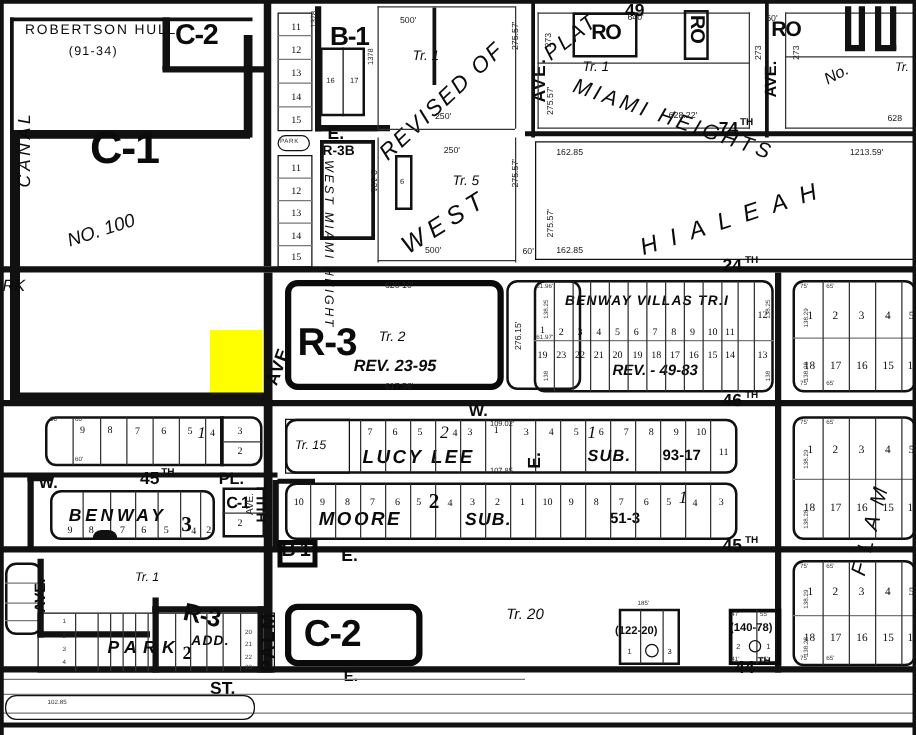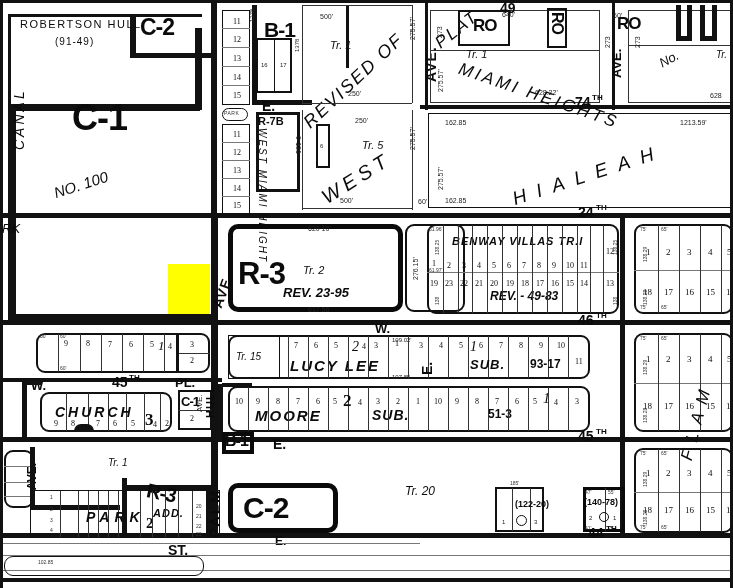--- a/index.html
+++ b/index.html
@@ -50,21 +50,21 @@
   <div class="ln" style="left:0;top:533px;width:733px;height:5px;"></div>
   <div class="ln" style="left:420px;top:105px;width:313px;height:4px;"></div>
 
   <div class="ln" style="left:211px;top:0;width:6px;height:213px;"></div>
   <div class="ln" style="left:211px;top:218px;width:7px;height:320px;"></div>
   <div class="ln" style="left:620px;top:218px;width:5px;height:320px;"></div>
   <div class="ln" style="left:425px;top:0;width:3px;height:110px;"></div>
   <div class="ln" style="left:612px;top:0;width:3px;height:110px;"></div>
 
   <div class="tx" style="left:20px;top:19px;font-size:11px;letter-spacing:1.5px;font-family:'Liberation Sans',sans-serif;">ROBERTSON HULL</div>
-  <div class="tx" style="left:55px;top:37px;font-size:10px;letter-spacing:1px;">(91-49)</div>
+  <div class="tx" style="left:55px;top:37px;font-size:10px;letter-spacing:1px;">(91-34)</div>
 
   <div class="tx zone" style="left:140px;top:16px;font-size:23px;">C-2</div>
 
   <div class="tx zone" style="left:72px;top:100px;font-size:36px;">C-1</div>
   <div class="tx hand" style="left:52px;top:186px;font-size:15px;transform-origin:0 0;transform:rotate(-18deg);">NO. 100</div>
 
   <div class="tx hand" style="left:12px;top:150px;font-size:14px;transform-origin:0 0;transform:rotate(-90deg);letter-spacing:3px;">CANAL</div>
   <div class="tx hand" style="left:2px;top:222px;font-size:13px;">RK</div>
 
   <div class="box" style="left:222px;top:10px;width:28px;height:95px;border-width:1px;"></div>
@@ -100,21 +100,21 @@
   <div class="tx tiny" style="left:280px;top:62px;">17</div>
   <div class="ln" style="left:252px;top:100px;width:50px;height:5px;"></div>
 
   <div class="tx tiny" style="left:249px;top:22px;transform-origin:0 0;transform:rotate(-90deg);">1378</div>
   <div class="tx tiny" style="left:294px;top:52px;transform-origin:0 0;transform:rotate(-90deg);">1378</div>
 
   <div class="ln" style="left:252px;top:100px;width:60px;height:5px;"></div>
   <div class="tx st" style="left:262px;top:99px;font-size:14px;">E.</div>
 
   <div class="box" style="left:256px;top:112px;width:44px;height:80px;border-width:3px;"></div>
-  <div class="tx" style="left:258px;top:116px;font-size:11px;font-weight:bold;">R-7B</div>
+  <div class="tx" style="left:258px;top:116px;font-size:11px;font-weight:bold;">R-3B</div>
   <div class="tx hand" style="left:267px;top:128px;font-size:10px;transform-origin:0 0;transform:rotate(90deg);letter-spacing:2px;">WEST MIAMI HEIGHT</div>
 
   <div class="tx hand" style="left:330px;top:40px;font-size:11px;">Tr. 1</div>
   <div class="ln" style="left:346px;top:6px;width:3px;height:62px;"></div>
 
   <div class="tx tiny" style="left:320px;top:13px;font-size:7px;">500'</div>
   <div class="tx tiny" style="left:340px;top:197px;font-size:7px;">500'</div>
   <div class="tx tiny" style="left:355px;top:117px;font-size:7px;">250'</div>
   <div class="tx tiny" style="left:348px;top:90px;font-size:7px;">250'</div>
 
@@ -358,21 +358,21 @@
   <div class="tx" style="left:129px;top:374px;font-size:8px;font-weight:bold;">TH</div>
   <div class="tx st" style="left:175px;top:376px;font-size:13px;">PL.</div>
 
   <div class="box boxr" style="left:40px;top:392px;width:132px;height:40px;border-width:2px;"></div>
   <div class="ln thin" style="left:66px;top:393px;width:1px;height:38px;"></div>
   <div class="ln thin" style="left:88px;top:393px;width:1px;height:38px;"></div>
   <div class="ln thin" style="left:108px;top:393px;width:1px;height:38px;"></div>
   <div class="ln thin" style="left:126px;top:393px;width:1px;height:38px;"></div>
   <div class="ln thin" style="left:144px;top:393px;width:1px;height:38px;"></div>
   <div class="ln thin" style="left:160px;top:393px;width:1px;height:38px;"></div>
-  <div class="tx sub" style="left:55px;top:405px;font-size:14px;letter-spacing:3px;">CHURCH</div>
+  <div class="tx sub" style="left:55px;top:405px;font-size:14px;letter-spacing:3px;">BENWAY</div>
   <div class="tx lotsm" style="left:54px;top:420px;">9</div>
   <div class="tx lotsm" style="left:71px;top:420px;">8</div>
   <div class="tx lotsm" style="left:96px;top:420px;">7</div>
   <div class="tx lotsm" style="left:113px;top:420px;">6</div>
   <div class="tx lotsm" style="left:131px;top:420px;">5</div>
   <div class="tx lot" style="left:145px;top:411px;font-size:17px;font-weight:bold;">3</div>
   <div class="tx lotsm" style="left:153px;top:421px;">4</div>
   <div class="tx lotsm" style="left:165px;top:420px;">2</div>
   <div class="ln" style="left:74px;top:424px;width:20px;height:7px;border-radius:10px 10px 0 0;"></div>
 
@@ -506,21 +506,21 @@
 
   <div class="thickbox" style="left:228px;top:483px;width:110px;height:50px;"></div>
   <div class="tx zone" style="left:243px;top:493px;font-size:30px;">C-2</div>
   <div class="tx st" style="left:275px;top:535px;font-size:12px;">E.</div>
 
   <div class="tx hand" style="left:405px;top:485px;font-size:12px;">Tr. 20</div>
 
   <div class="box" style="left:495px;top:487px;width:49px;height:45px;border-width:2px;"></div>
   <div class="ln thin" style="left:512px;top:488px;width:1px;height:43px;"></div>
   <div class="ln thin" style="left:530px;top:488px;width:1px;height:43px;"></div>
-  <div class="tx" style="left:515px;top:500px;font-size:9px;font-weight:bold;">(122-20)</div>
+  <div class="tx" style="left:492px;top:500px;font-size:9px;font-weight:bold;">(122-20)</div>
   <div class="tx tiny" style="left:502px;top:519px;">1</div>
   <div class="tx tiny" style="left:534px;top:519px;">3</div>
   <div class="box" style="left:516px;top:515px;width:11px;height:11px;border-radius:50%;border-width:1px;"></div>
   <div class="tx tiny2" style="left:510px;top:481px;">185'</div>
 
   <div class="thickbox2" style="left:583px;top:487px;width:42px;height:45px;border-width:3px;"></div>
   <div class="ln thin" style="left:605px;top:488px;width:1px;height:43px;"></div>
   <div class="tx" style="left:584px;top:498px;font-size:9px;font-weight:bold;">(140-78)</div>
   <div class="tx tiny" style="left:589px;top:515px;">2</div>
   <div class="tx tiny" style="left:613px;top:515px;">1</div>

